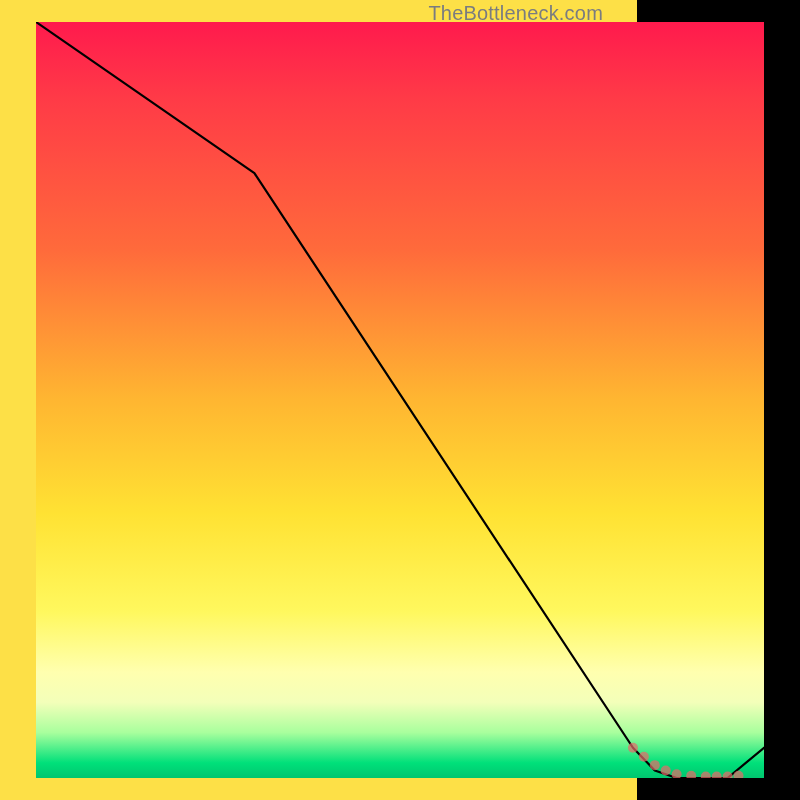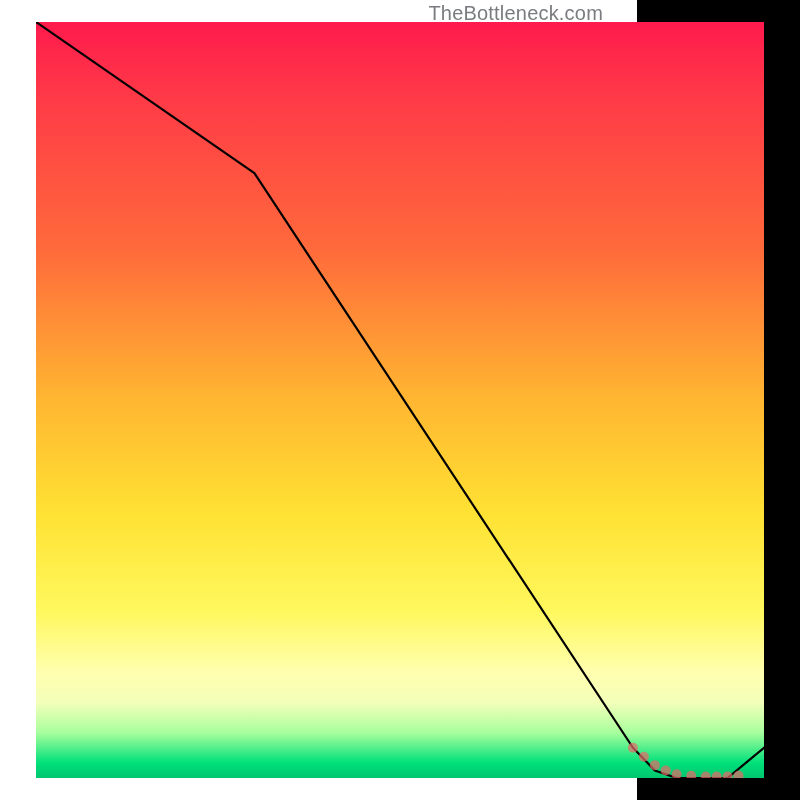--- a/index.html
+++ b/index.html
@@ -10,21 +10,21 @@
     height: 800px;
     position: relative;
     font-family: Arial, sans-serif;
   }
   .outer {
     position: absolute;
     left: 0;
     top: 0;
     width: 637px;
     height: 800px;
-    background: #ffffff;
+    background: #fde047;
   }
   .plot {
     position: absolute;
     left: 36px;
     top: 22px;
     width: 728px;
     height: 756px;
     overflow: hidden;
   }
   .gradient {

